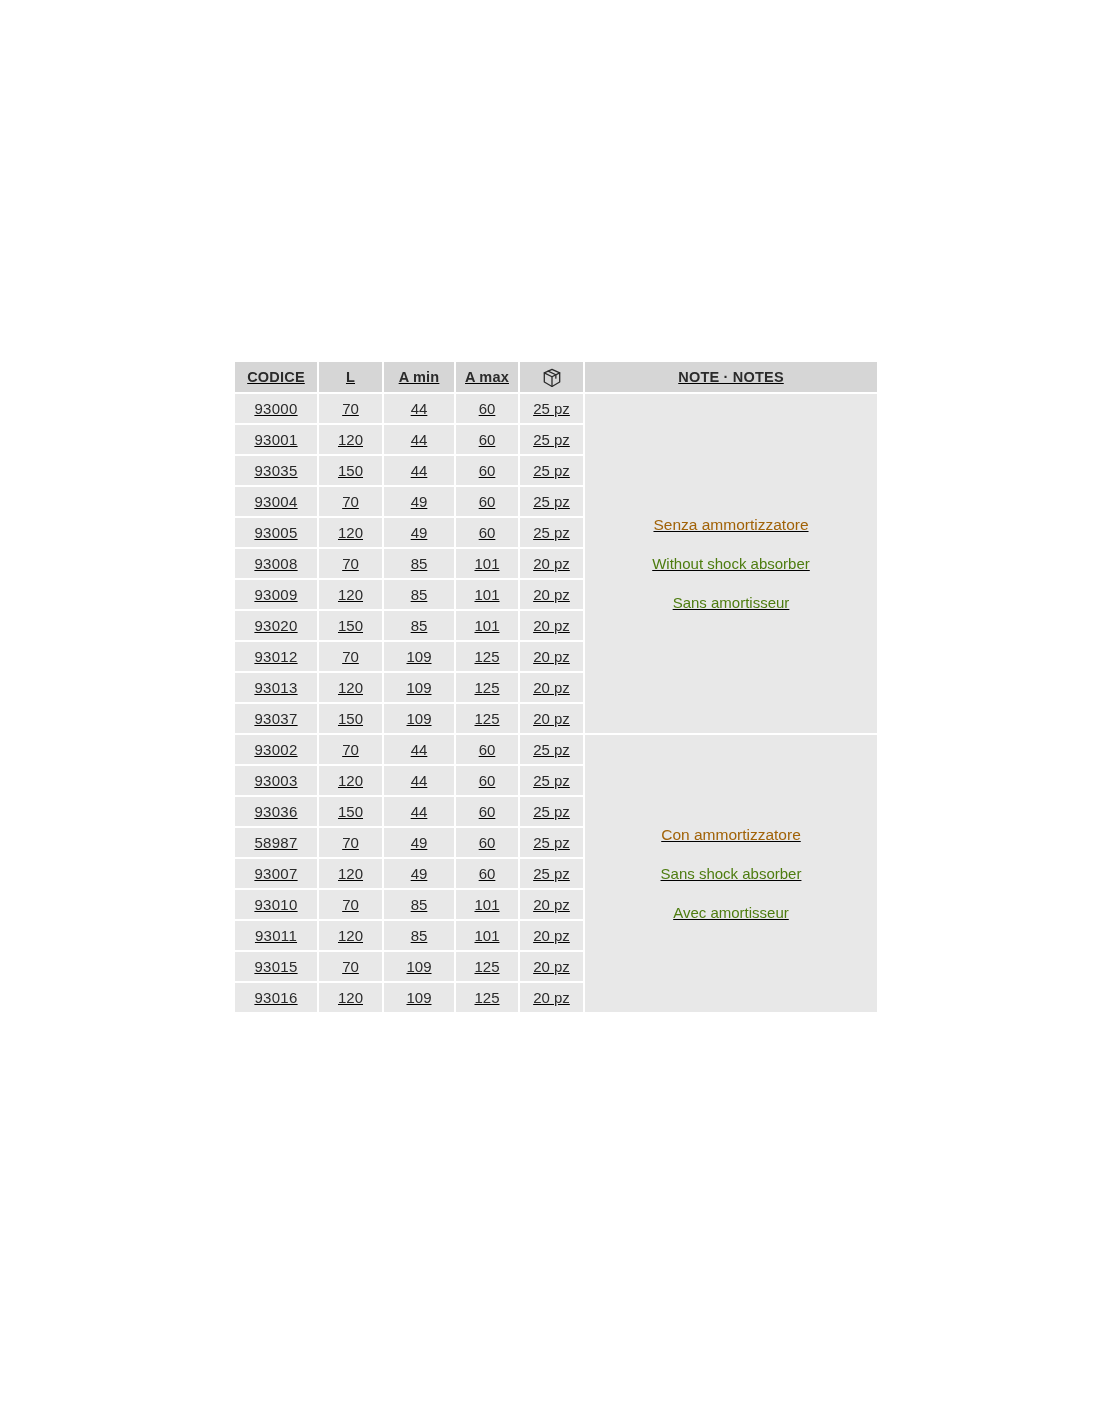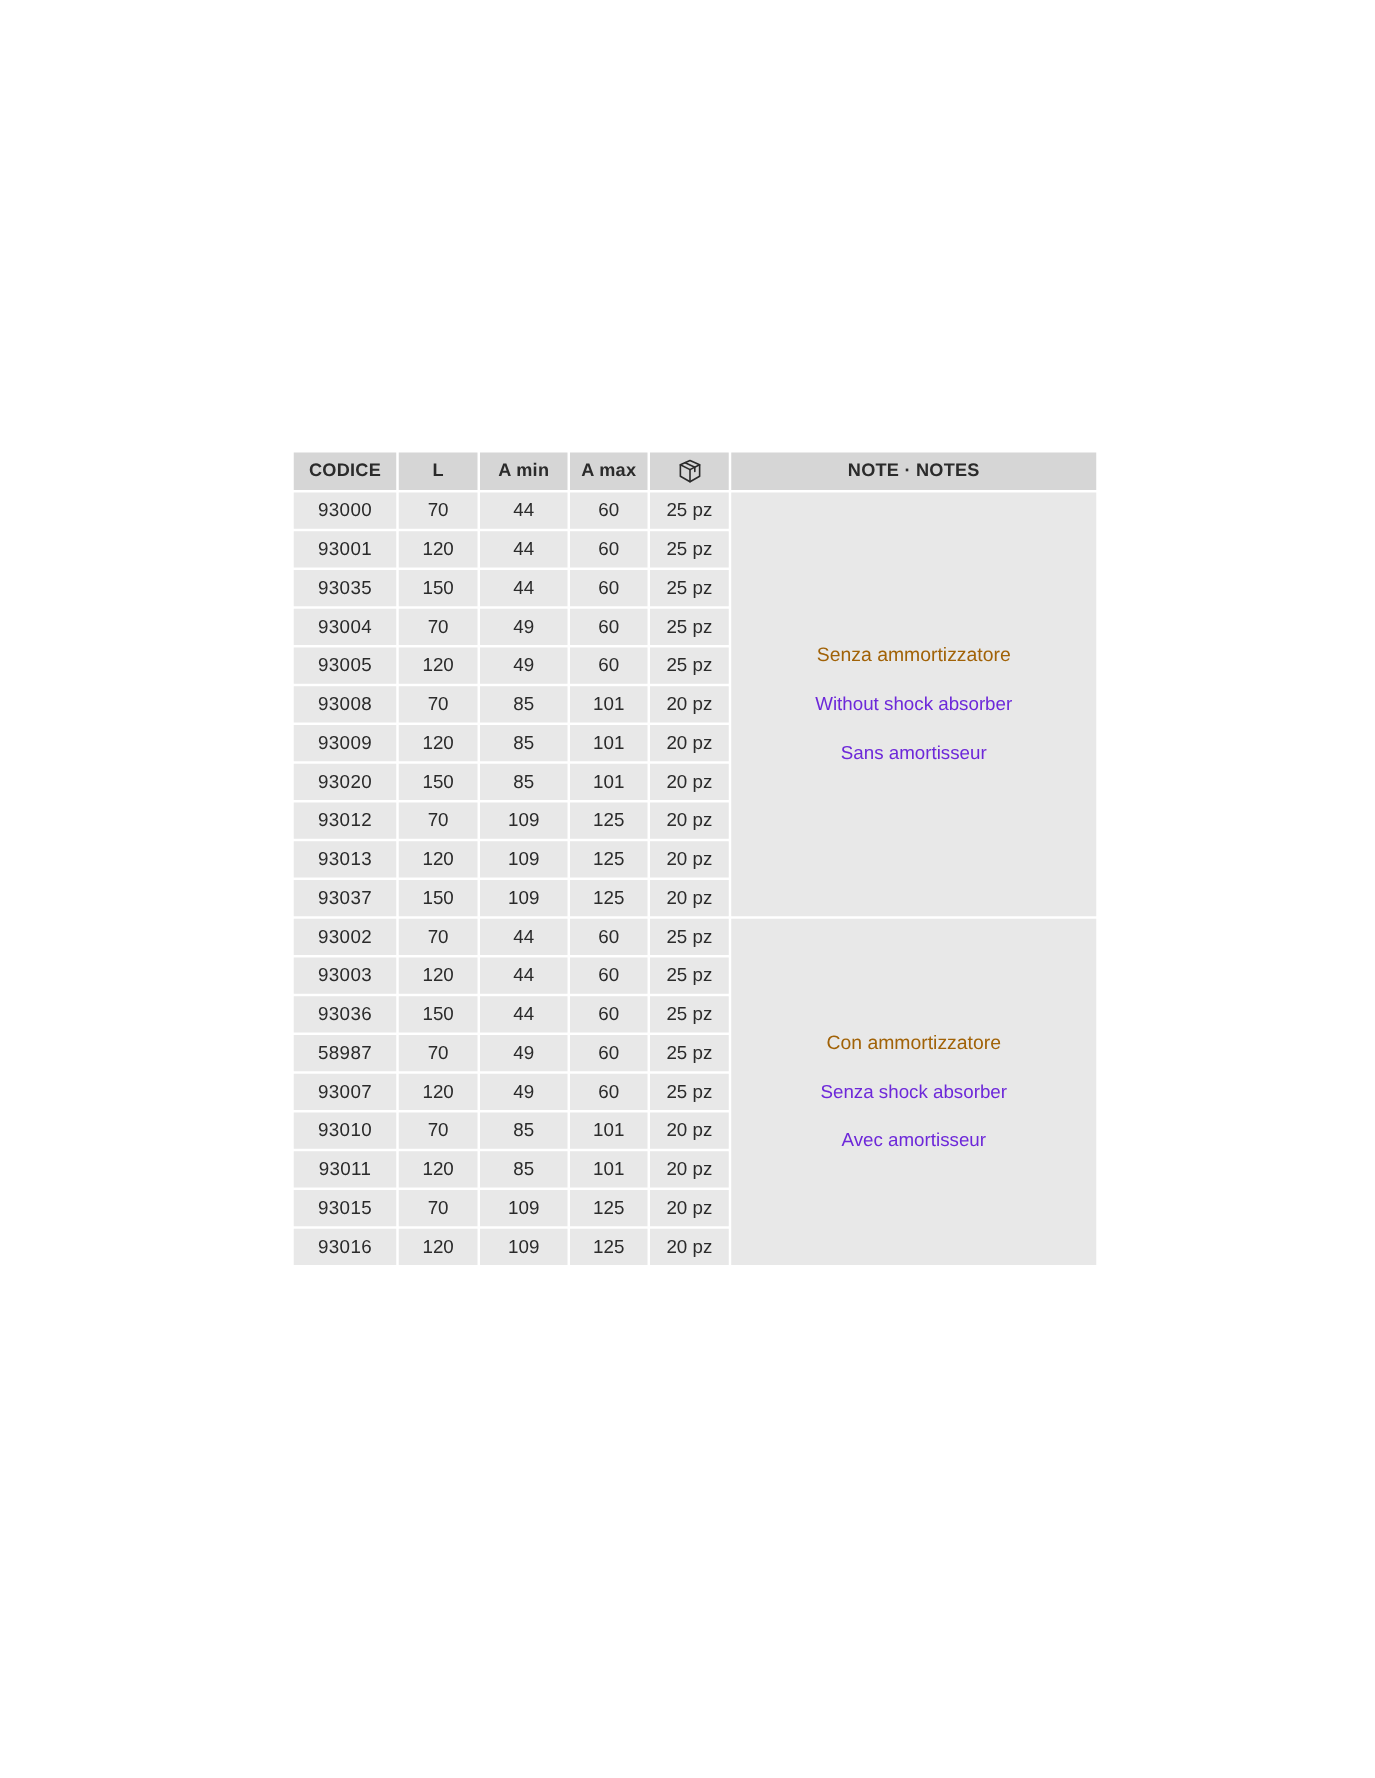--- a/index.html
+++ b/index.html
@@ -12,20 +12,21 @@
     height: 1422px;
     font-family: "Liberation Sans", sans-serif;
     position: relative;
     overflow: hidden;
   }
   #sheet {
     position: absolute;
     left: 233px;
     top: 360px;
     width: 633px;
+    text-decoration: underline;
   }
   table.spec {
     border-collapse: separate;
     border-spacing: 2px 2px;
     width: 633px;
     table-layout: fixed;
   }
   table.spec th, table.spec td {
     background: #e8e8e8;
     padding: 0;
@@ -70,21 +71,21 @@
     flex-direction: column;
     justify-content: center;
     align-items: center;
     gap: 10px;
   }
   .note-it {
     color: #a16207;
     font-size: 15.5px;
   }
   .note-en, .note-fr {
-    color: #6d28d9;
+    color: #4d7c0f;
     font-size: 15px;
   }
   .box-icon {
     display: inline-block;
     vertical-align: middle;
     line-height: 0;
   }
   .note-head {
     font-weight: bold;
     font-size: 14.5px;
@@ -206,21 +207,21 @@
 
       <tr>
         <td class="codice">93002</td>
         <td class="l">70</td>
         <td class="amin">44</td>
         <td class="amax">60</td>
         <td class="pack">25 pz</td>
         <td class="notes-cell" rowspan="9">
           <div class="notes-inner">
             <span class="note-it">Con ammortizzatore</span>
-            <span class="note-en">Senza shock absorber</span>
+            <span class="note-en">Sans shock absorber</span>
             <span class="note-fr">Avec amortisseur</span>
           </div>
         </td>
       </tr>
       <tr>
         <td class="codice">93003</td>
         <td class="l">120</td>
         <td class="amin">44</td>
         <td class="amax">60</td>
         <td class="pack">25 pz</td>

